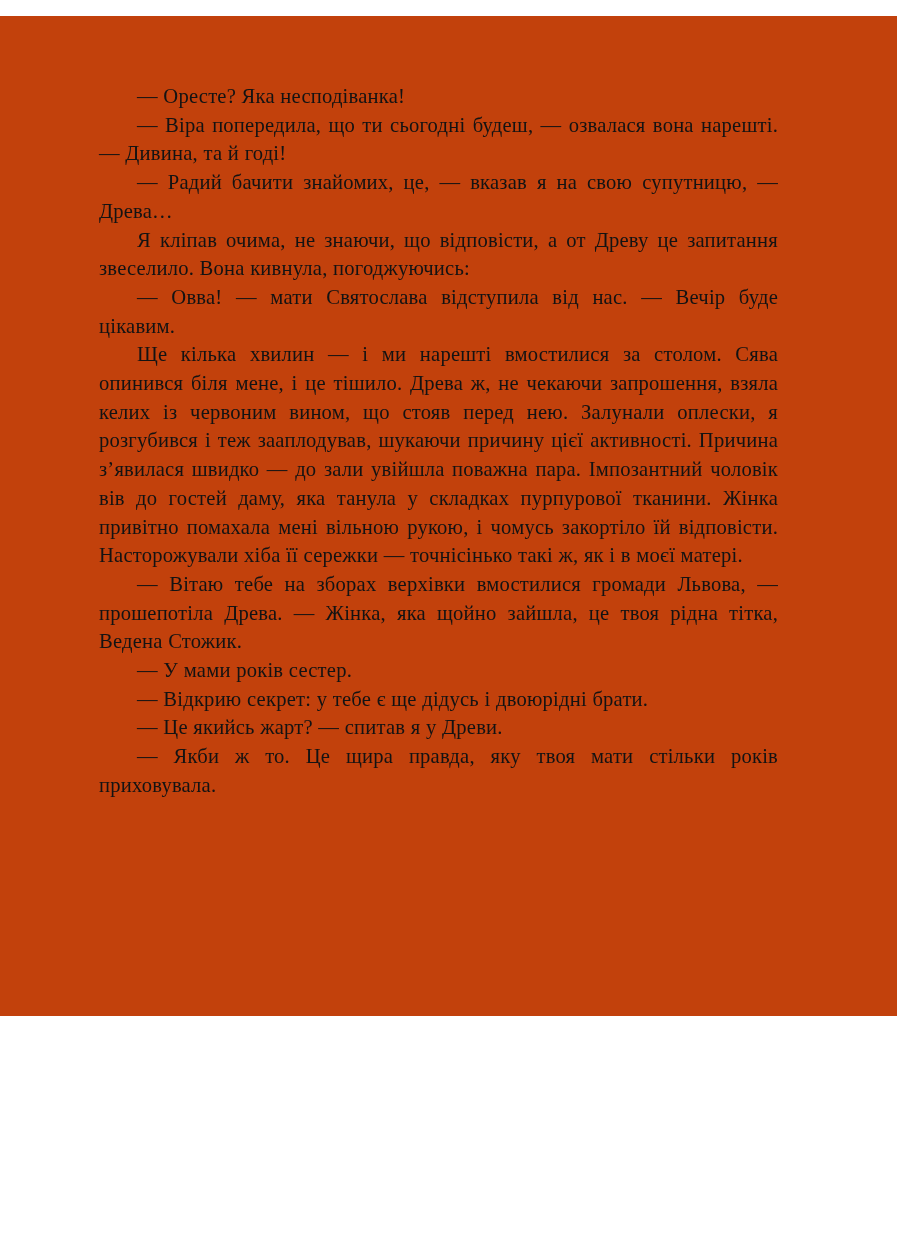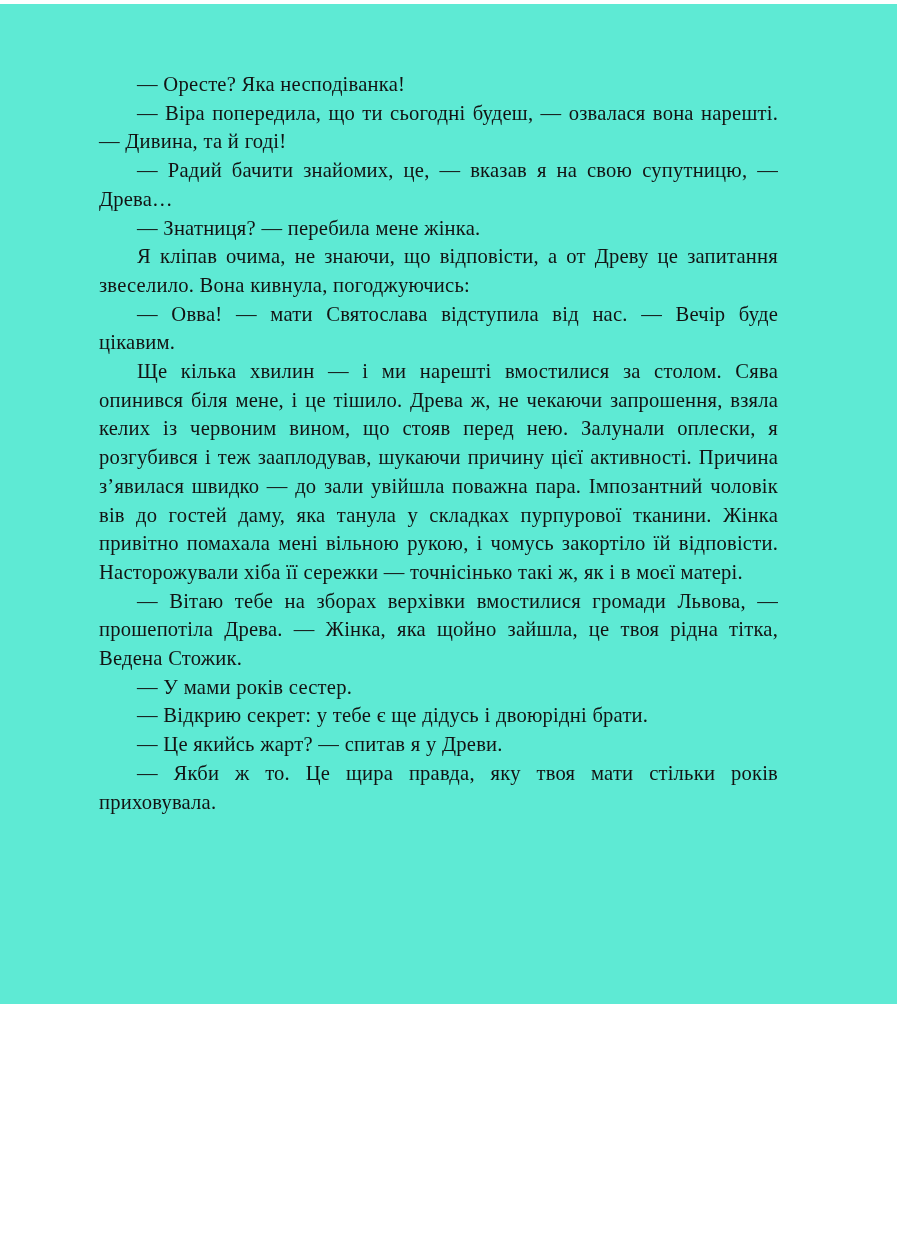--- a/index.html
+++ b/index.html
@@ -6,22 +6,22 @@
   html, body {
     margin: 0;
     padding: 0;
     background: #ffffff;
   }
 
   .page {
     position: relative;
     width: 897px;
     height: 1000px;
-    margin: 4px auto;
-    background: #5eead4;
+    margin: 16px auto;
+    background: #c2410c;
     overflow: hidden;
     box-sizing: border-box;
   }
 
   .text-block {
     position: absolute;
     left: 99px;
     top: 66px;
     width: 679px;
   }
@@ -61,21 +61,20 @@
 </style>
 </head>
 <body>
 
 <div class="page">
 
   <div class="text-block">
       <p class="para">— Оресте? Яка несподіванка!</p>
       <p class="para">— Віра попередила, що ти сьогодні будеш, — озвалася вона нарешті. — Дивина, та й годі!</p>
       <p class="para">— Радий бачити знайомих, це, — вказав я на свою супутницю, — Древа…</p>
-      <p class="para">— Знатниця? — перебила мене жінка.</p>
       <p class="para">Я кліпав очима, не знаючи, що відповісти, а от Древу це запитання звеселило. Вона кивнула, погоджуючись:</p>
       <p class="para">— Овва! — мати Святослава відступила від нас. — Вечір буде цікавим.</p>
       <p class="para">Ще кілька хвилин — і ми нарешті вмостилися за столом. Сява опинився біля мене, і це тішило. Древа ж, не чекаючи запрошення, взяла келих із червоним вином, що стояв перед нею. Залунали оплески, я розгубився і теж зааплодував, шукаючи причину цієї активності. Причина з’явилася швидко — до зали увійшла поважна пара. Імпозантний чоловік вів до гостей даму, яка танула у складках пурпурової тканини. Жінка привітно помахала мені вільною рукою, і чомусь закортіло їй відповісти. Насторожували хіба її сережки — точнісінько такі ж, як і в моєї матері.</p>
       <p class="para">— Вітаю тебе на зборах верхівки вмостилися громади Львова, — прошепотіла Древа. — Жінка, яка щойно зайшла, це твоя рідна тітка, Ведена Стожик.</p>
       <p class="para">— У мами років сестер.</p>
       <p class="para">— Відкрию секрет: у тебе є ще дідусь і двоюрідні брати.</p>
       <p class="para">— Це якийсь жарт? — спитав я у Древи.</p>
       <p class="para">— Якби ж то. Це щира правда, яку твоя мати стільки років приховувала.</p>
     </div>
 

